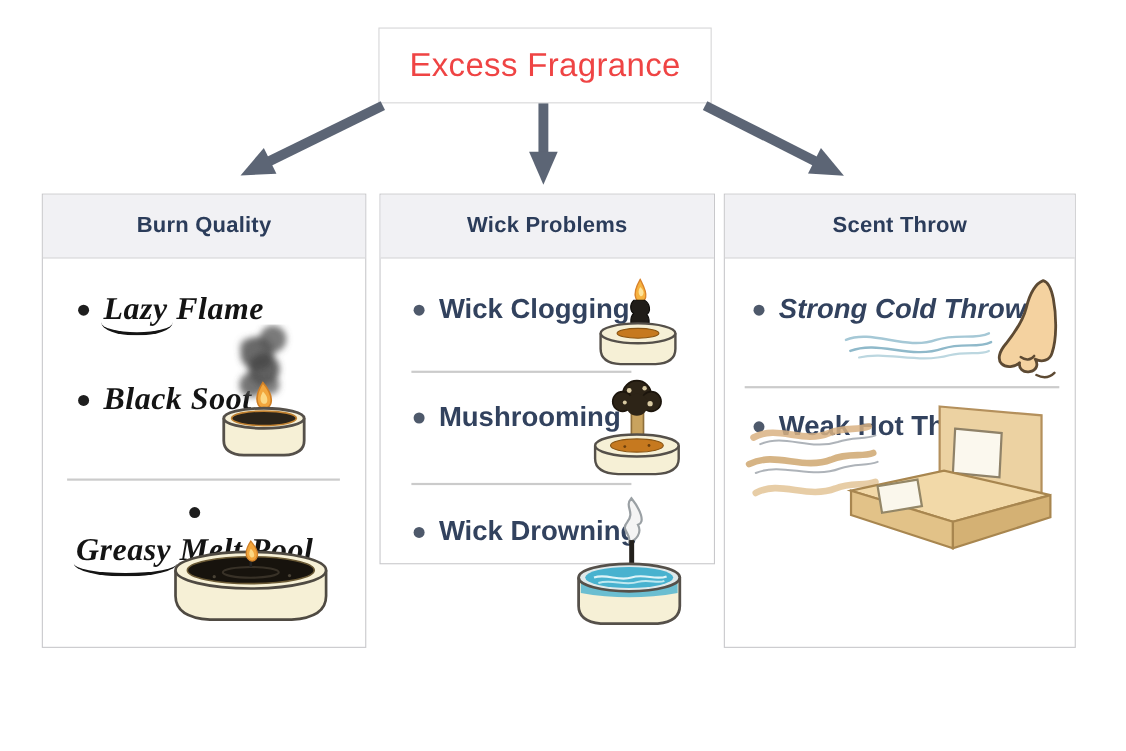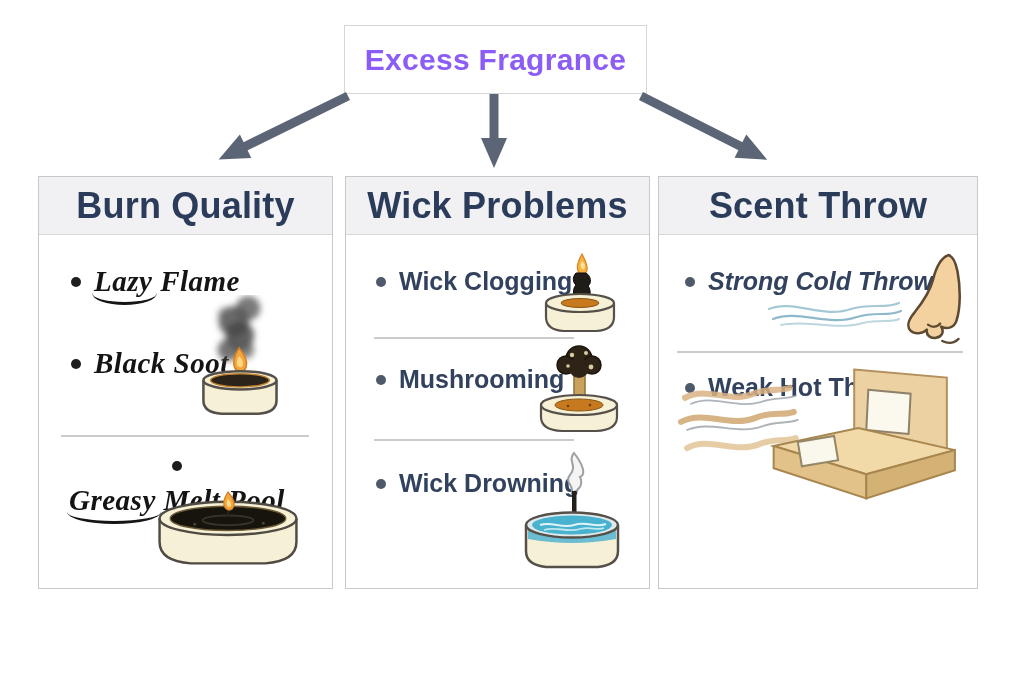--- a/index.html
+++ b/index.html
@@ -1,31 +1,31 @@
 <!DOCTYPE html>
 <html><head>
 <meta charset="utf-8">
 <style>
   html,body{margin:0;padding:0;background:#ffffff;}
   #stage{position:relative;width:1024px;height:683px;background:#ffffff;overflow:hidden;
          font-family:"Liberation Sans", sans-serif;}
   
   #root-box{position:absolute;left:344px;top:25px;width:301px;height:67px;background:#ffffff;
             border:1.5px solid #d6d6d8;display:flex;align-items:center;justify-content:center;}
-  #root-box .root-label{font-size:30px;font-weight:700;color:#8b5cf6;letter-spacing:.3px;}
+  #root-box .root-label{font-size:30px;font-weight:400;color:#ef4444;letter-spacing:.3px;}
   
   #arrows{position:absolute;left:0;top:0;width:1024px;height:683px;pointer-events:none;}
   
   .panel{position:absolute;top:176px;background:#ffffff;border:1.5px solid #c8c8cb;box-sizing:border-box;}
   #panel-burn{left:38px;width:295px;height:413px;}
-  #panel-wick{left:345px;width:305px;height:413px;}
+  #panel-wick{left:345px;width:305px;height:337px;}
   #panel-scent{left:658px;width:320px;height:413px;}
   .panel-header{height:57px;background:#f1f1f4;border-bottom:1px solid #d7d7da;
                 display:flex;align-items:center;justify-content:center;}
-  .panel-header .ptitle{font-size:36px;font-weight:700;color:#2b3c5a;letter-spacing:.2px;}
+  .panel-header .ptitle{font-size:20px;font-weight:700;color:#2b3c5a;letter-spacing:.2px;}
   
   .row{position:absolute;display:flex;align-items:center;gap:13px;white-space:nowrap;}
   .dot{width:10px;height:10px;border-radius:50%;flex:0 0 auto;}
   .dot-hand{background:#1e1e1e;}
   .dot-print{background:#4e596b;}
   .hand-text{font-family:"Liberation Serif", serif;font-style:italic;font-weight:700;
              font-size:29px;color:#141414;letter-spacing:.5px;}
   .print-text{font-size:25px;font-weight:700;color:#32425e;}
   .u{position:relative;display:inline-block;text-align:center;}
   .u::after{content:"";position:absolute;left:-2px;right:-5px;bottom:-7px;height:10px;

